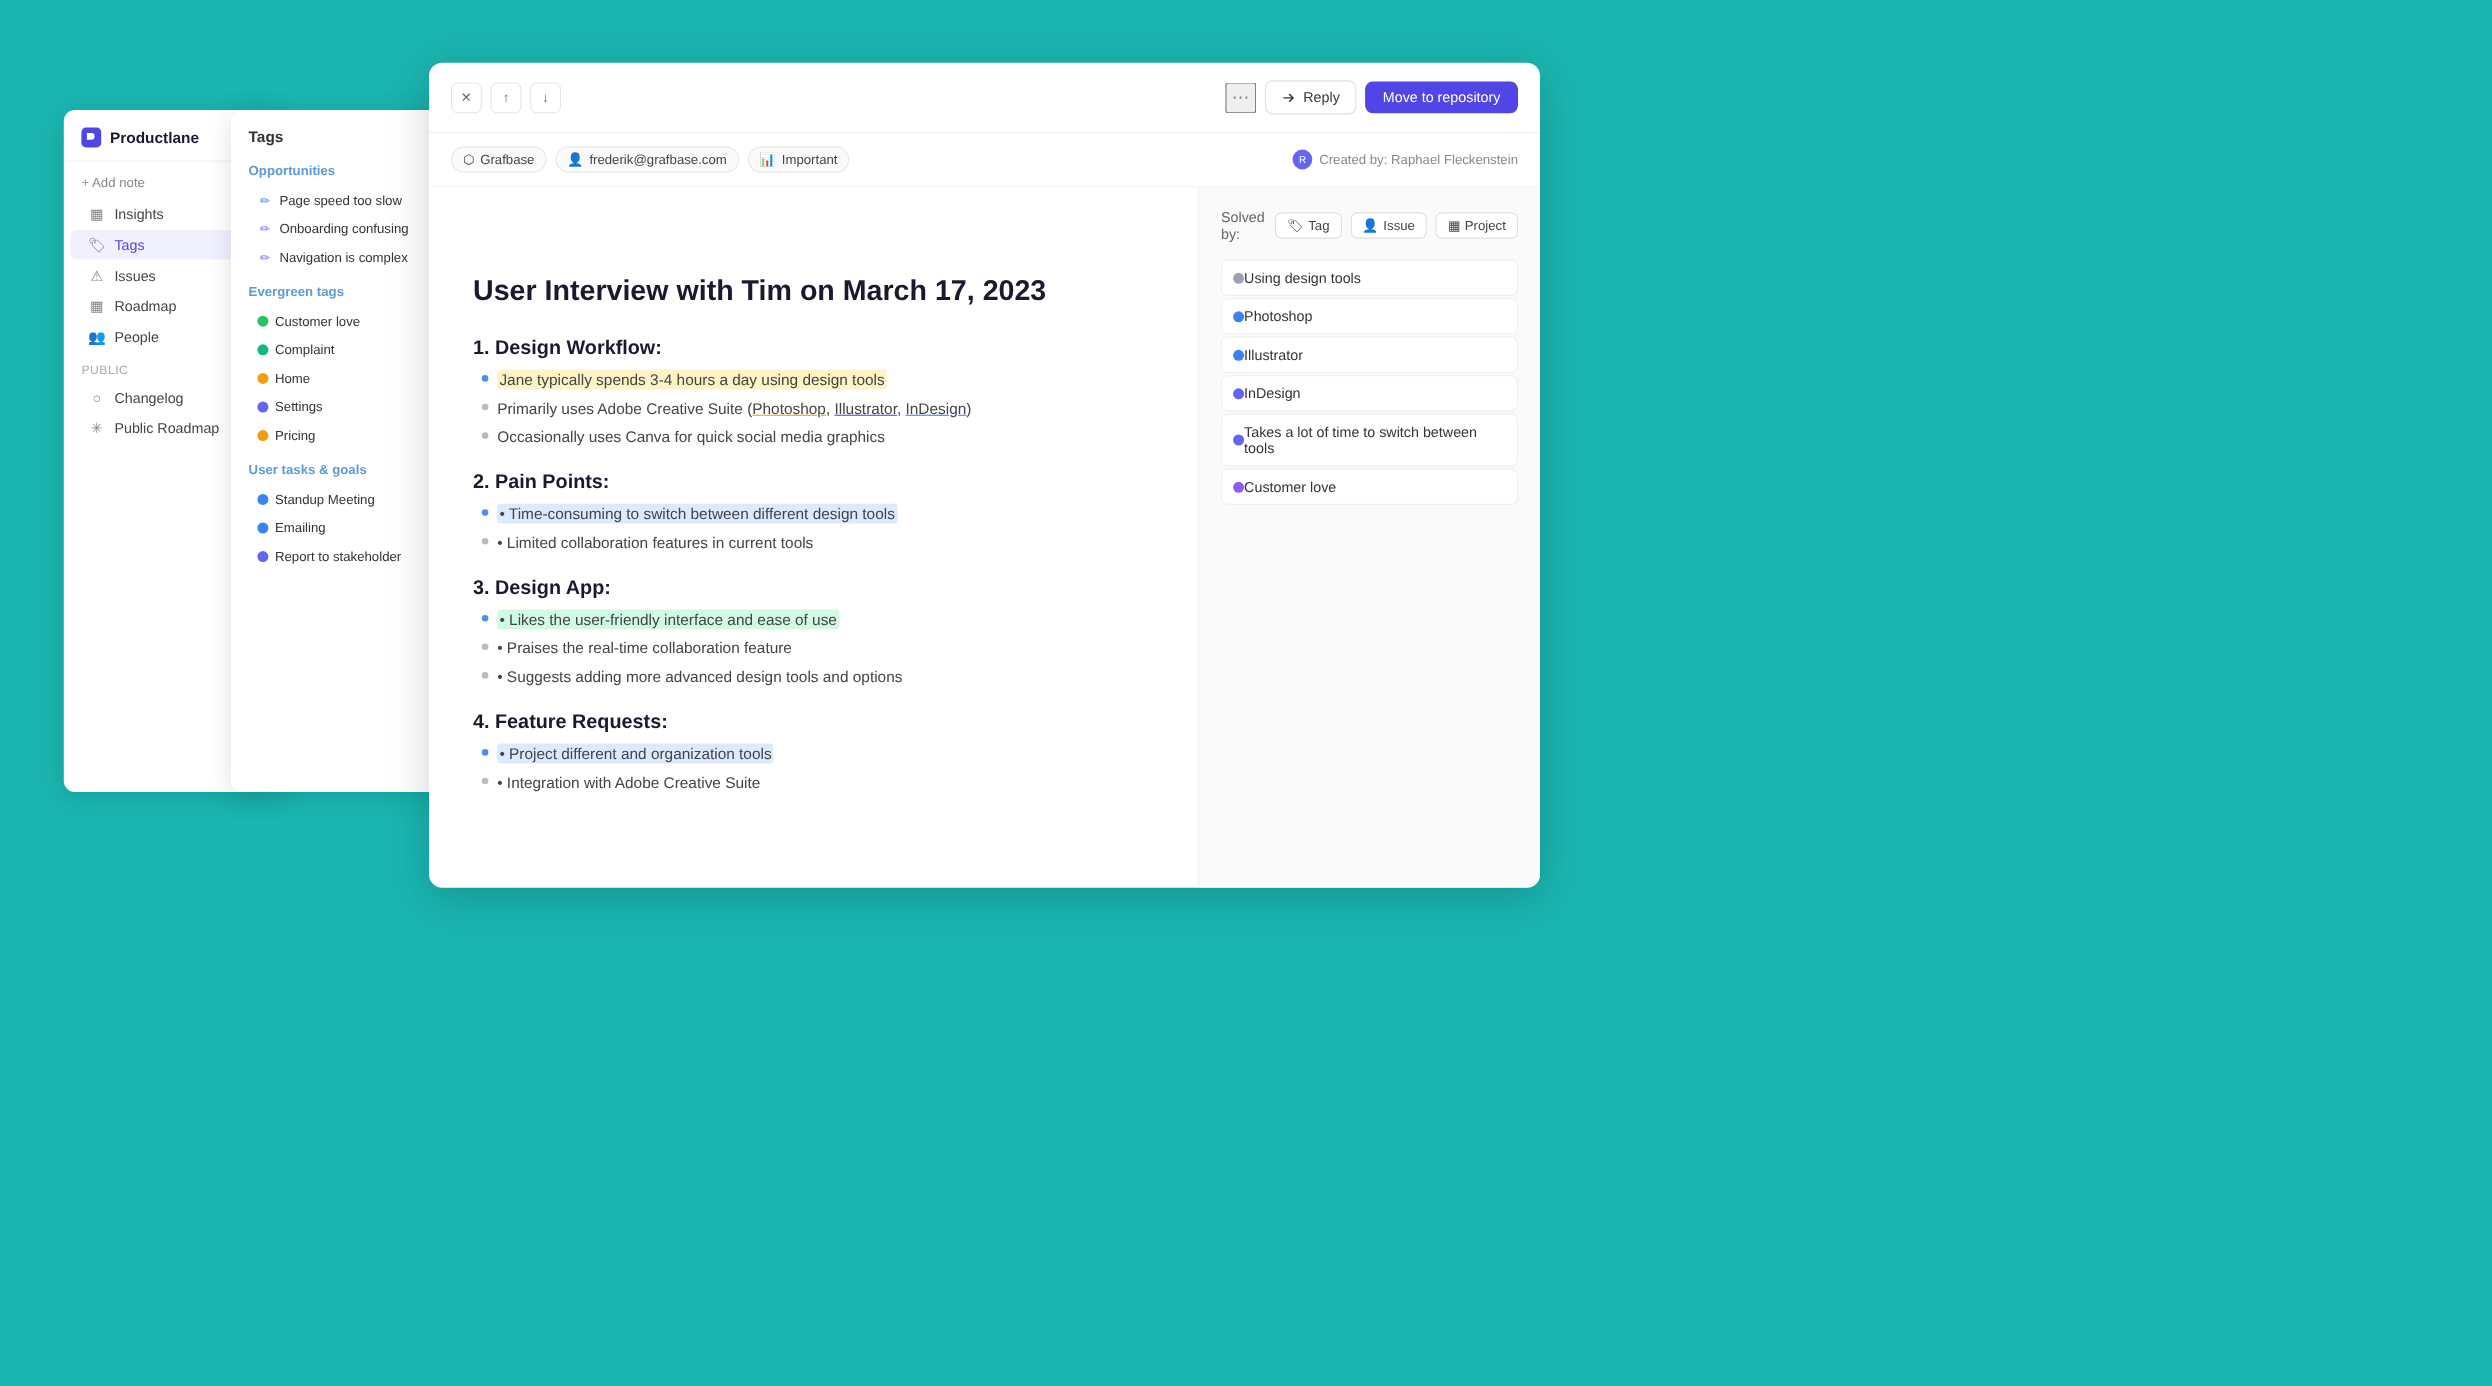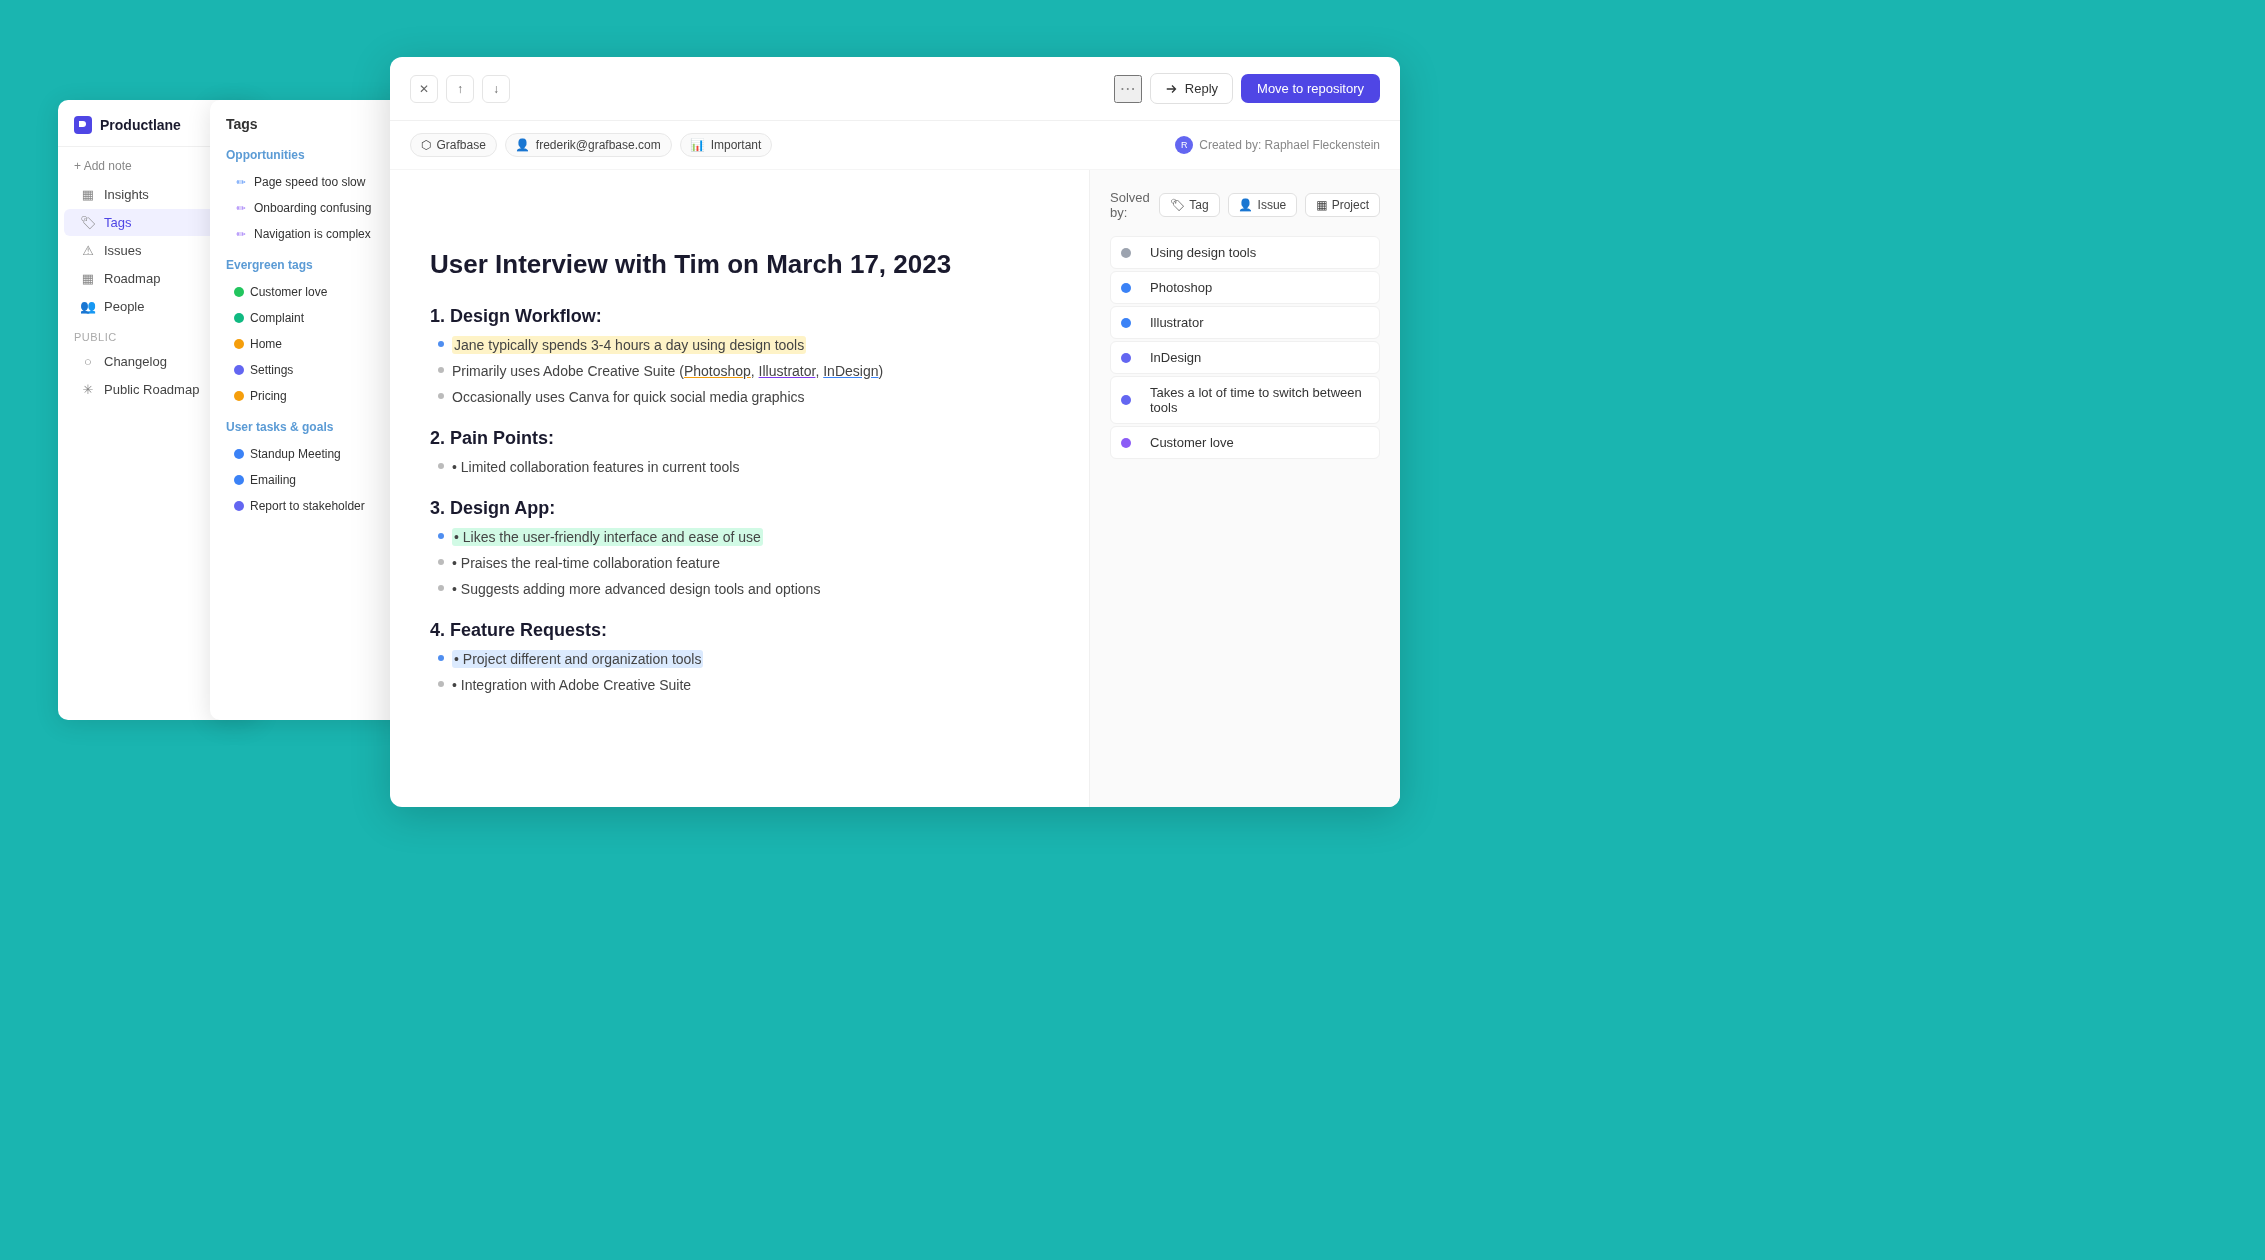--- a/index.html
+++ b/index.html
@@ -277,21 +277,21 @@
     .solved-by-btn {
       display: flex; align-items: center; gap: 4px;
       padding: 4px 10px;
       border: 1px solid #e0e0e0; border-radius: 6px;
       background: #fff; color: #444;
       font-size: 12px; cursor: pointer;
     }
     .solved-by-btn-icon { font-size: 12px; }
 
     .solved-item {
-      display: flex; align-items: center; gap: 19px;
+      display: flex; align-items: center; gap: 0;
       padding: 8px 10px;
       border-radius: 6px;
       font-size: 13px; color: #333;
       margin-bottom: 2px;
       background: #fff;
       border: 1px solid #f0f0f0;
     }
     .solved-item-dot {
       width: 10px; height: 10px; border-radius: 50%;
       flex-shrink: 0;
@@ -472,20 +472,24 @@
         </div>
         <div class="doc-bullet">
           <div class="doc-bullet-dot"></div>
           <span>Occasionally uses Canva for quick social media graphics</span>
         </div>
       </div>
 
       <div>
         <div class="doc-section-title">
           <span>2. </span><span>Pain Points:</span>
+        </div>
+        <div class="doc-bullet">
+          <div class="doc-bullet-dot blue"></div>
+          <span><span class="highlight-blue">• Time-consuming to switch between different design tools</span></span>
         </div>
         <div class="doc-bullet">
           <div class="doc-bullet-dot"></div>
           <span>• Limited collaboration features in current tools</span>
         </div>
       </div>
 
       <div>
         <div class="doc-section-title">
           <span>3. </span><span>Design App:</span>

